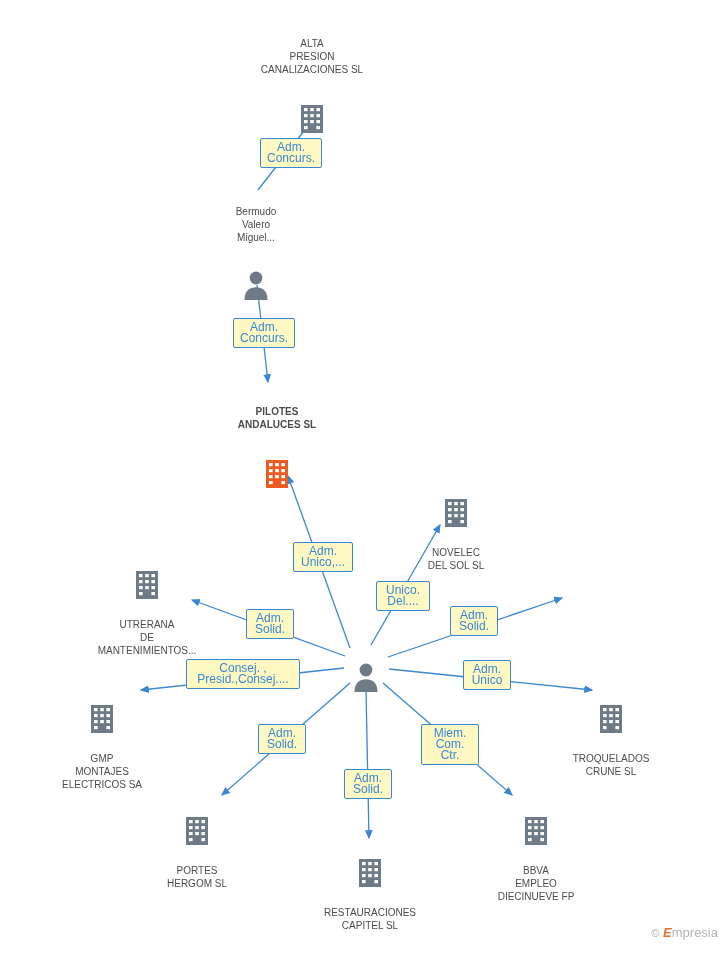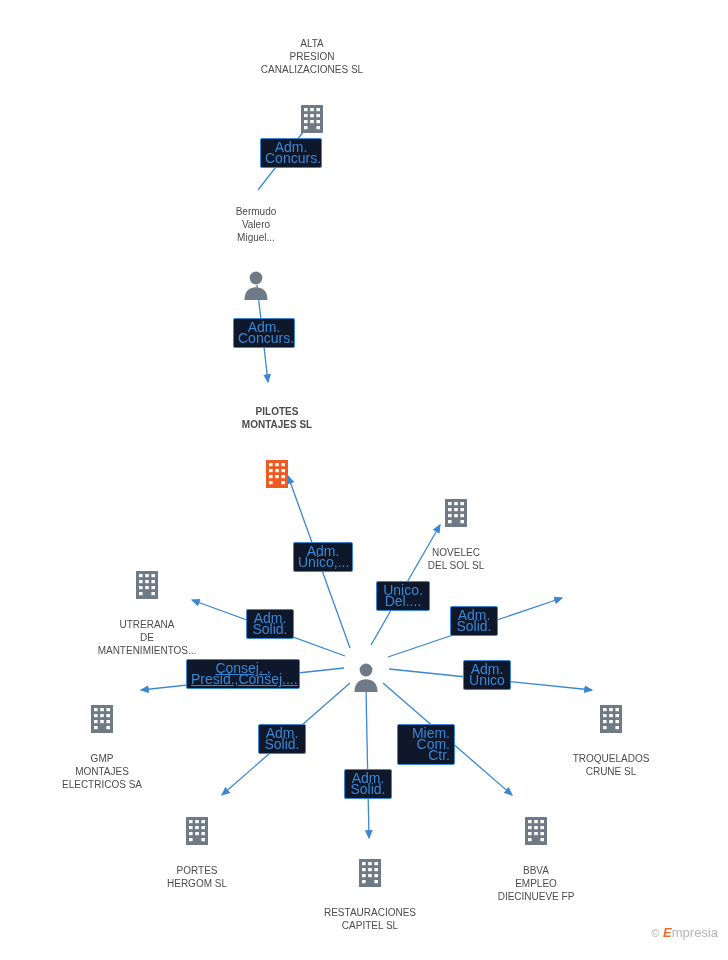--- a/index.html
+++ b/index.html
@@ -46,23 +46,23 @@
   .node.focus .label {
     color: #4c4c4c;
     font-weight: bold;
   }
   .node.person .label {
     color: #4c4c4c;
   }
   .edge-label {
     position: absolute;
     border: 1px solid #3a87d3;
-    background: #0f172a;
+    background: #fef9c3;
     color: #3a87d3;
-    font-size: 14px;
+    font-size: 12px;
     line-height: 11px;
     padding: 3px 4px;
     border-radius: 2px;
     text-align: center;
     white-space: pre-line;
     box-sizing: border-box;
   }
   .watermark {
     position: absolute;
     right: 10px;
@@ -139,21 +139,21 @@
     <span class="glyph">
       <svg width="30" height="32" viewBox="0 0 30 32" style="margin-top:12px;">
         <circle cx="15" cy="9" r="6.4" fill="#6e7b87"></circle>
         <path d="M3.5,31 C3.5,21.5 9,18.2 15,18.2 C21,18.2 26.5,21.5 26.5,31 Z" fill="#6e7b87"></path>
       </svg>
     </span>
   </div>
 
   <div class="node focus" style="left:212px; top:392px; width:130px;">
     <span class="label">PILOTES
-MONTAJES SL</span>
+ANDALUCES SL</span>
     <span class="glyph">
       <svg width="30" height="32" viewBox="0 0 30 32" style="margin-top:14px;">
         <rect x="4" y="2" width="22" height="28" fill="#ee5b22"></rect>
         <g fill="#ffffff">
           <rect x="7" y="5" width="3.6" height="3.2"></rect>
             <rect x="13.2" y="5" width="3.6" height="3.2"></rect>
             <rect x="19.4" y="5" width="3.6" height="3.2"></rect>
           <rect x="7" y="11" width="3.6" height="3.2"></rect>
             <rect x="13.2" y="11" width="3.6" height="3.2"></rect>
             <rect x="19.4" y="11" width="3.6" height="3.2"></rect>
@@ -348,23 +348,23 @@
   <div class="edge-label" style="left:293px; top:542px; width:60px;">Adm.
 Unico,...</div>
   <div class="edge-label" style="left:376px; top:581px; width:54px;">Unico.
 Del....</div>
   <div class="edge-label" style="left:450px; top:606px; width:48px;">Adm.
 Solid.</div>
   <div class="edge-label" style="left:246px; top:609px; width:48px;">Adm.
 Solid.</div>
   <div class="edge-label" style="left:463px; top:660px; width:48px;">Adm.
 Unico</div>
-  <div class="edge-label" style="left:186px; top:659px; width:114px;text-decoration:underline;">Consej. ,
+  <div class="edge-label" style="left:186px; top:659px; width:114px;">Consej. ,
 Presid.,Consej....</div>
-  <div class="edge-label" style="left:397px; top:724px; width:58px;text-align:right;">Miem.
+  <div class="edge-label" style="left:421px; top:724px; width:58px;">Miem.
 Com. Ctr.</div>
   <div class="edge-label" style="left:258px; top:724px; width:48px;">Adm.
 Solid.</div>
   <div class="edge-label" style="left:344px; top:769px; width:48px;">Adm.
 Solid.</div>
 
   <div class="watermark">
     <span class="wm-c">©</span>
     <span class="wm-e">E</span><span>mpresia</span>
   </div>

